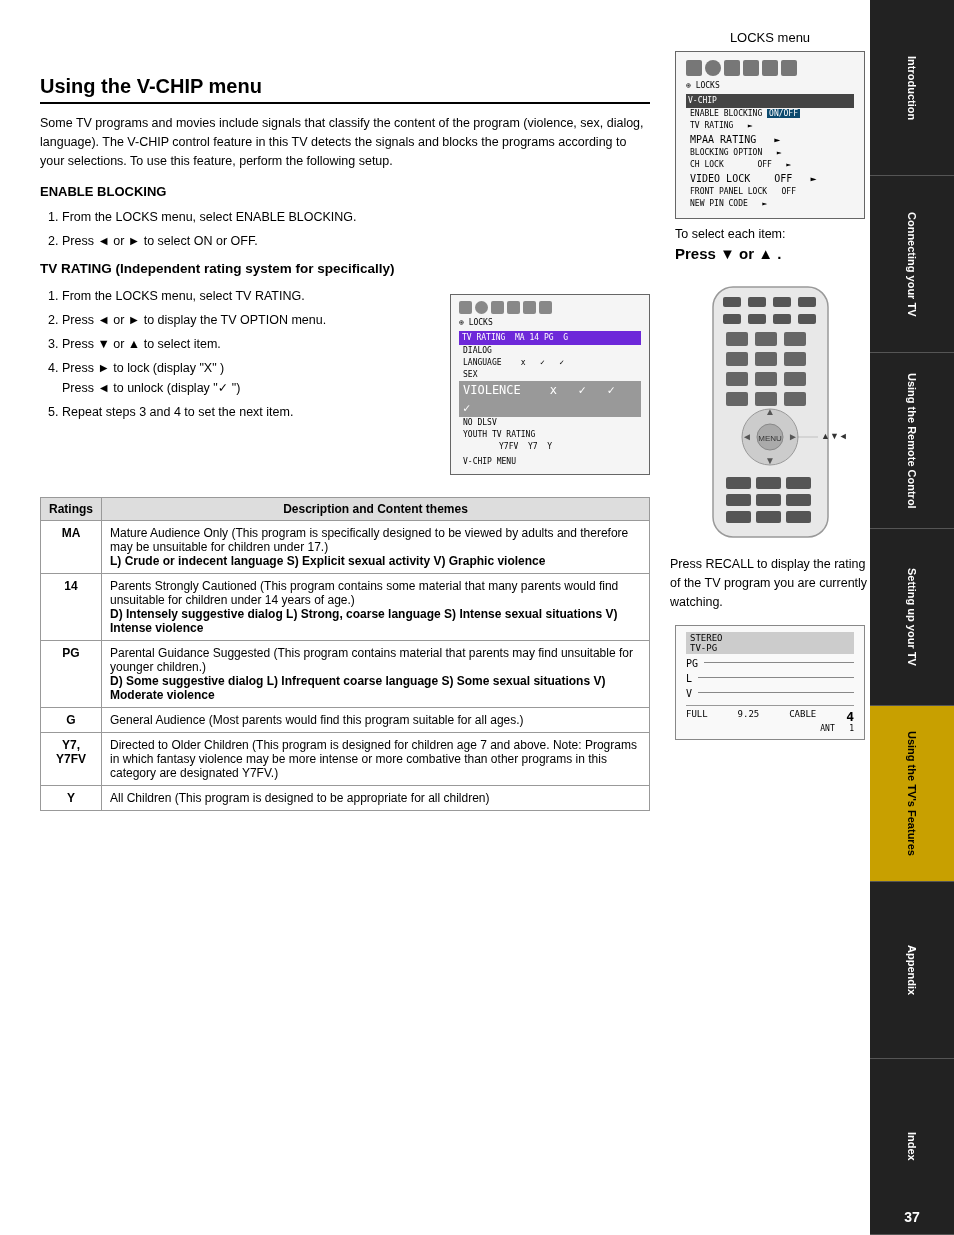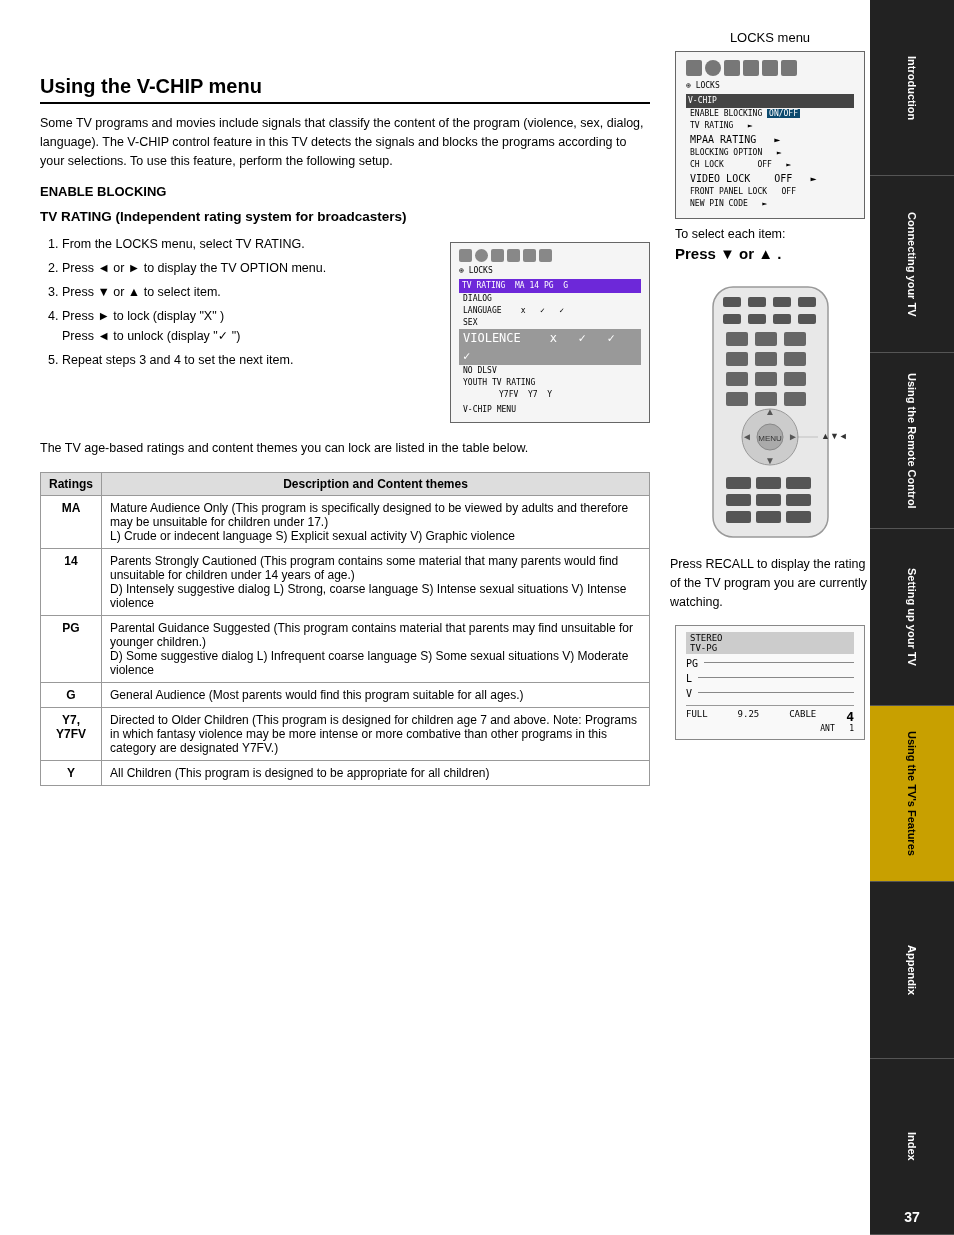--- a/index.html
+++ b/index.html
@@ -128,21 +128,21 @@
       border: 1px solid #999;
       padding: 5px 8px;
       vertical-align: top;
     }
     .rating-table td:first-child {
       text-align: center;
       font-weight: bold;
       width: 60px;
     }
     .rating-table .bold-line {
-      font-weight: normal;
+      font-weight: bold;
       text-align: center;
     }
     .locks-menu-label {
       font-size: 13px;
       font-weight: normal;
       margin-bottom: 6px;
       text-align: center;
     }
     .menu-box {
       border: 1px solid #666;
@@ -236,24 +236,28 @@
 
 <div class="page-wrapper">
   <div class="main-content">
 
     <h1 class="page-title">Using the V-CHIP menu</h1>
 
     <p class="intro-text">Some TV programs and movies include signals that classify the content of the program (violence, sex, dialog, language). The V-CHIP control feature in this TV detects the signals and blocks the programs according to your selections. To use this feature, perform the following setup.</p>
 
     <div>
       <div class="section-title">ENABLE BLOCKING</div>
+      <ol class="steps-list">
+        <li>From the LOCKS menu, select ENABLE BLOCKING.</li>
+        <li>Press ◄ or ► to select ON or OFF.</li>
+      </ol>
     </div>
 
     <div>
-      <div class="subsection-title">TV RATING (Independent rating system for broadcasters)</div>
+      <div class="subsection-title">TV RATING (Independent rating system for specifically)</div>
 
       <div class="two-col">
         <div class="left-col">
           <ol class="steps-list">
             <li>From the LOCKS menu, select TV RATING.</li>
             <li>Press ◄ or ► to display the TV OPTION menu.</li>
             <li>Press ▼ or ▲ to select item.</li>
             <li>
               Press ► to lock (display "X" )<br>
               Press ◄ to unlock (display "✓ ")
@@ -279,21 +283,20 @@
             <div style="font-size:8px; padding-left:4px;">SEX</div>
             <div style="font-size:12px; padding-left:4px;background:#999;color:#fff;">VIOLENCE &nbsp;&nbsp; x &nbsp; ✓ &nbsp; ✓ &nbsp; ✓</div>
             <div style="font-size:8px; padding-left:4px;">NO DLSV</div>
             <div style="font-size:8px; padding-left:4px;">YOUTH TV RATING</div>
             <div style="font-size:8px; padding-left:40px;">Y7FV &nbsp;Y7 &nbsp;Y</div>
             <div style="font-size:8px; padding-left:4px; margin-top:3px;">V-CHIP MENU</div>
           </div>
         </div>
       </div>
 
-      <p class="intro-text" style="margin-top:8px;">The TV age-based ratings and content themes you can lock are listed in the table below.</p>
     </div>
 
     <table class="rating-table">
       <thead>
         <tr>
           <th>Ratings</th>
           <th>Description and Content themes</th>
         </tr>
       </thead>
       <tbody id="rating-table-body">

